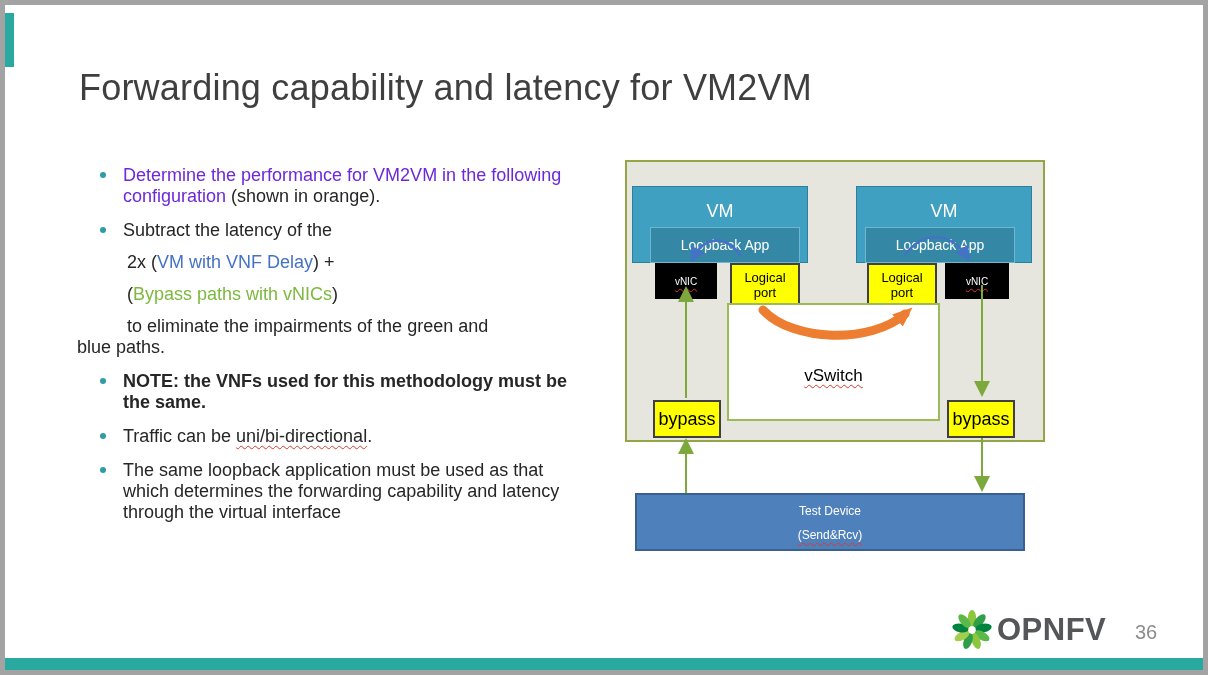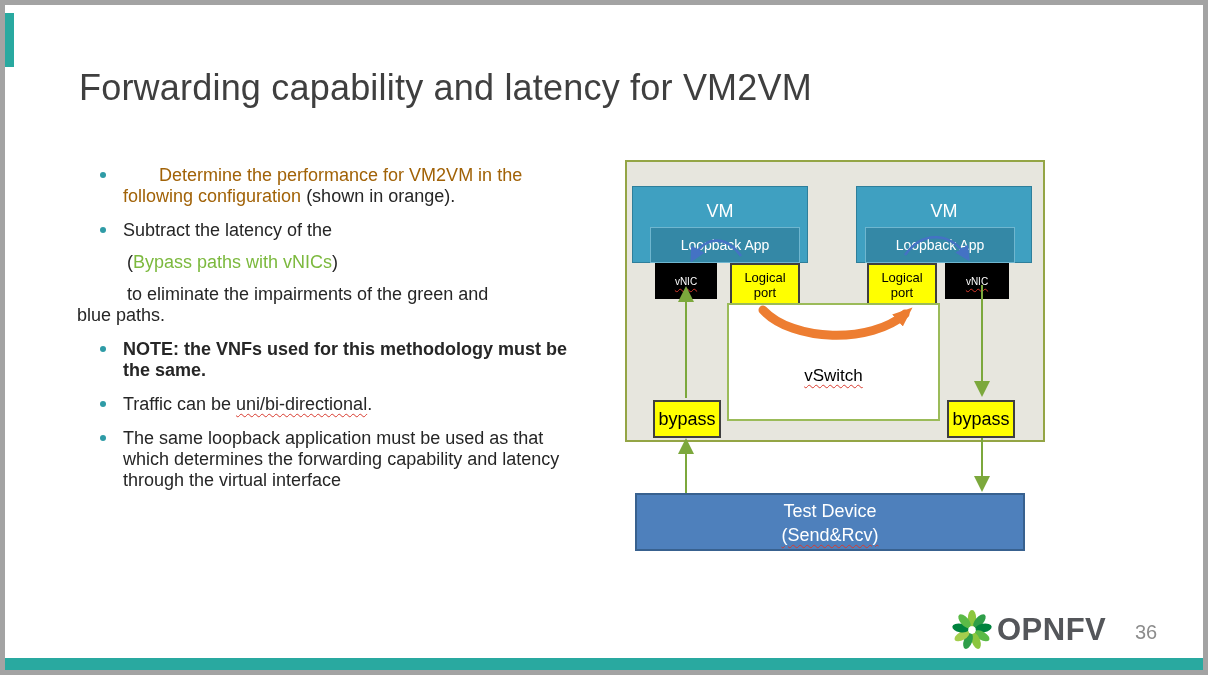--- a/index.html
+++ b/index.html
@@ -11,21 +11,21 @@
   .accent-top { position:absolute; left:0; top:8px; width:9px; height:54px; background:#29A9A0; }
   .bottom-bar { position:absolute; left:0; top:653px; width:100%; height:18px; background:#29A9A0; }
 
   .title { position:absolute; left:74px; top:62px; font-size:36px; color:#3F3F3F; letter-spacing:0.2px; }
 
   .bullets { position:absolute; left:72px; top:160px; width:496px; font-size:18px; line-height:21px; }
   .bullet { position:relative; padding-left:46px; margin-bottom:13px; }
   .dot { position:absolute; left:23px; top:7px; width:6px; height:6px; border-radius:50%; background:#2E9BA6; }
   .sub { padding-left:50px; margin:11px 0; }
   .sub-wrap { text-indent:50px; width:438px; margin:11px 0 13px 0; }
-  .orange { color:#a16207;margin-left:36px; }
+  .orange { color:#6d28d9; }
   .blue   { color:#4472C4; }
   .green  { color:#7CB93E; }
   .bold   { font-weight:bold; }
   .squiggle { text-decoration-line:underline; text-decoration-style:wavy; text-decoration-color:#D83A2E; text-decoration-thickness:1px; text-underline-offset:3px; }
 
   
   .diagram { position:absolute; left:620px; top:155px; width:420px; height:282px;
              background:#E7E6DE; border:2px solid #94A545; box-sizing:border-box; }
   .vm { position:absolute; width:176px; height:77px; background:#3FA0C1; border:1px solid #2E7F9B; box-sizing:border-box; }
   .vm-left  { left:5px;  top:24px; }
@@ -45,21 +45,21 @@
   .port-right { left:240px; top:101px; }
   .vswitch { position:absolute; left:100px; top:141px; width:213px; height:118px; background:#fff;
              border:2px solid #9BBB59; box-sizing:border-box; display:flex; align-items:center; justify-content:center;
              font-size:17px; color:#000; padding-top:28px; }
   .bypass { position:absolute; width:68px; height:38px; background:#FFFF00; border:2px solid #3F3F3F; box-sizing:border-box;
             font-size:18px; display:flex; align-items:center; justify-content:center; color:#000; }
   .bypass-left  { left:26px;  top:238px; }
   .bypass-right { left:320px; top:238px; }
   .test-device { position:absolute; left:630px; top:488px; width:390px; height:58px; background:#4E80BC;
                  border:2px solid #38618F; box-sizing:border-box; color:#fff; text-align:center;
-                 font-size:18px; line-height:24px; padding-top:4px; }
+                 font-size:12px; line-height:24px; padding-top:4px; }
   .arrows { position:absolute; left:620px; top:155px; width:420px; height:400px; pointer-events:none; }
 
   
   .footer-logo { position:absolute; left:946px; top:604px; display:flex; align-items:center; }
   .logo-icon { width:42px; height:42px; }
   .logo-text { font-size:31px; font-weight:bold; color:#54565A; letter-spacing:0.5px; margin-left:4px; }
   .page-num { position:absolute; left:1130px; top:616px; font-size:20px; color:#8C8C8C; }
 </style>
 </head>
 <body>
@@ -73,20 +73,23 @@
   <div class="bullets">
 
     <div class="bullet">
       <span class="dot"></span>
       <span class="orange">Determine the performance for VM2VM in the following configuration</span><span> (shown in orange).</span>
     </div>
 
     <div class="bullet" style="margin-bottom:0;">
       <span class="dot"></span>
       <span>Subtract the latency of the</span>
+    </div>
+    <div class="sub">
+      <span>2x (</span><span class="blue">VM with VNF Delay</span><span>) +</span>
     </div>
     <div class="sub">
       <span>(</span><span class="green">Bypass paths with vNICs</span><span>)</span>
     </div>
     <div class="sub-wrap">to eliminate the impairments of the green and blue paths.</div>
 
     <div class="bullet">
       <span class="dot"></span>
       <span class="bold">NOTE: the VNFs used for this methodology must be the same</span><span class="bold">.</span>
     </div>

